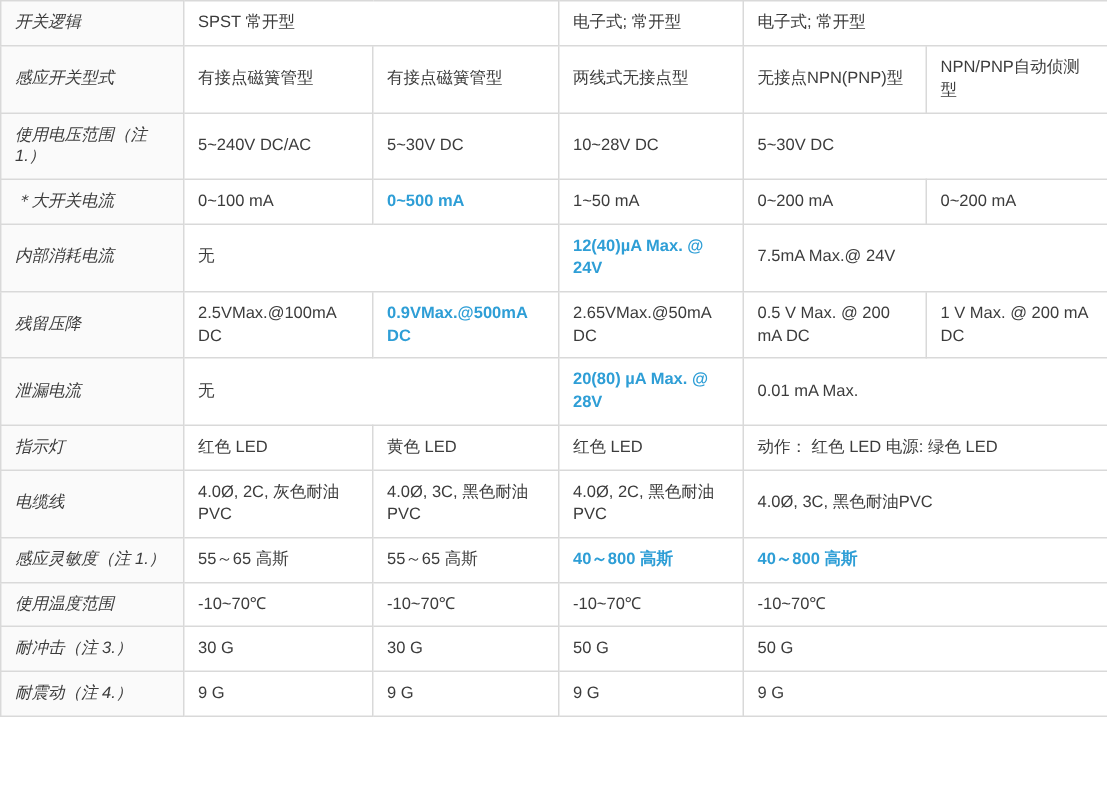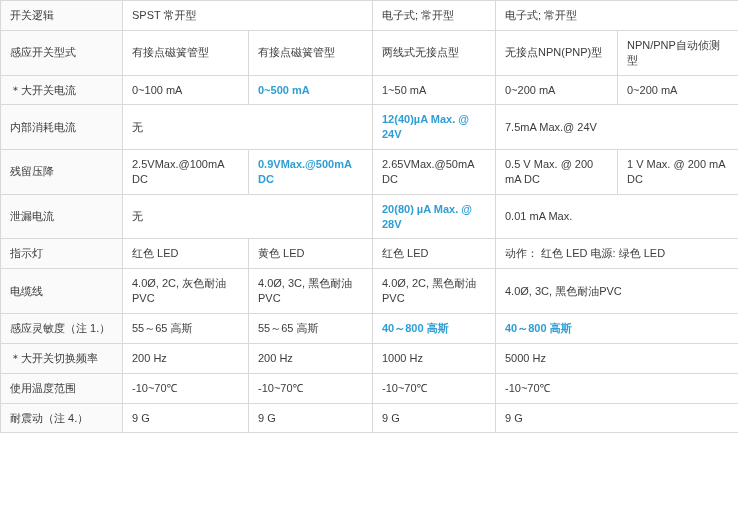--- a/index.html
+++ b/index.html
@@ -30,20 +30,21 @@
     border: 1px solid #d9d9d9;
     padding: 7px 8px 7px 9px;
     vertical-align: middle;
     line-height: 1.35;
     word-break: break-word;
   }
   td.label {
     background: #fafafa;
     color: #3c3c3c;
     padding-left: 9px;
+    font-style: italic;
   }
   td.val {
     background: #ffffff;
   }
   .blue {
     color: #2e9ed6;
     font-weight: bold;
   }
 </style>
 </head>
@@ -65,20 +66,27 @@
         <td class="val">电子式; 常开型</td>
         <td class="val" colspan="2">电子式; 常开型</td>
       </tr>
       <tr>
         <td class="label">感应开关型式</td>
         <td class="val">有接点磁簧管型</td>
         <td class="val">有接点磁簧管型</td>
         <td class="val">两线式无接点型</td>
         <td class="val">无接点NPN(PNP)型</td>
         <td class="val">NPN/PNP自动侦测型</td>
+      </tr>
+      <tr>
+        <td class="label">使用电压范围（注 1.）</td>
+        <td class="val">5~240V DC/AC</td>
+        <td class="val">5~30V DC</td>
+        <td class="val">10~28V DC</td>
+        <td class="val" colspan="2">5~30V DC</td>
       </tr>
       <tr>
         <td class="label">＊大开关电流</td>
         <td class="val">0~100 mA</td>
         <td class="val blue">0~500 mA</td>
         <td class="val">1~50 mA</td>
         <td class="val">0~200 mA</td>
         <td class="val">0~200 mA</td>
       </tr>
       <tr>
@@ -116,32 +124,32 @@
         <td class="val" colspan="2">4.0Ø, 3C, 黑色耐油PVC</td>
       </tr>
       <tr>
         <td class="label">感应灵敏度（注 1.）</td>
         <td class="val">55～65 高斯</td>
         <td class="val">55～65 高斯</td>
         <td class="val blue">40～800 高斯</td>
         <td class="val blue" colspan="2">40～800 高斯</td>
       </tr>
       <tr>
-        <td class="label">＊大开关切换频率</td>
-        <td class="val">200 Hz</td>
-        <td class="val">200 Hz</td>
-        <td class="val">1000 Hz</td>
-        <td class="val" colspan="2">5000 Hz</td>
-      </tr>
-      <tr>
         <td class="label">使用温度范围</td>
         <td class="val">-10~70℃</td>
         <td class="val">-10~70℃</td>
         <td class="val">-10~70℃</td>
         <td class="val" colspan="2">-10~70℃</td>
+      </tr>
+      <tr>
+        <td class="label">耐冲击（注 3.）</td>
+        <td class="val">30 G</td>
+        <td class="val">30 G</td>
+        <td class="val">50 G</td>
+        <td class="val" colspan="2">50 G</td>
       </tr>
       <tr>
         <td class="label">耐震动（注 4.）</td>
         <td class="val">9 G</td>
         <td class="val">9 G</td>
         <td class="val">9 G</td>
         <td class="val" colspan="2">9 G</td>
       </tr>
     </tbody>
 </table>

